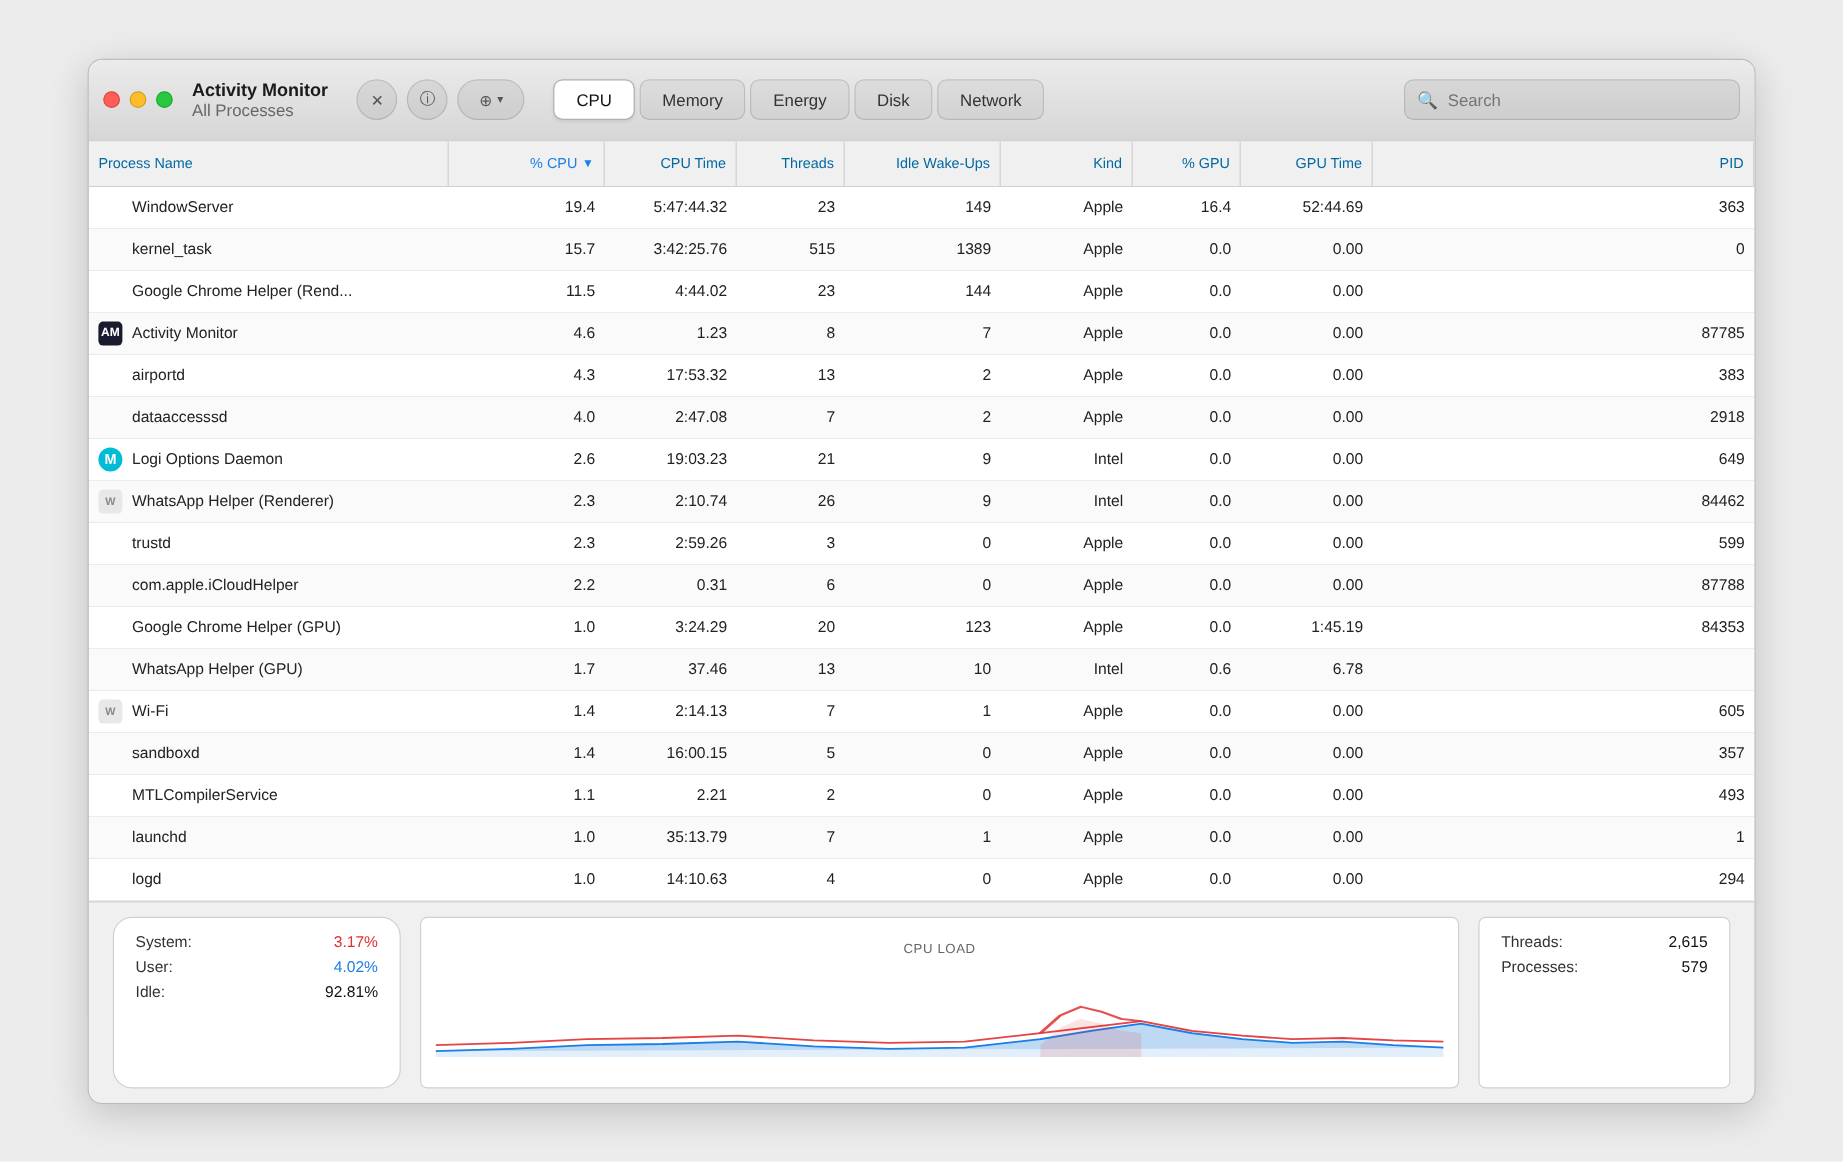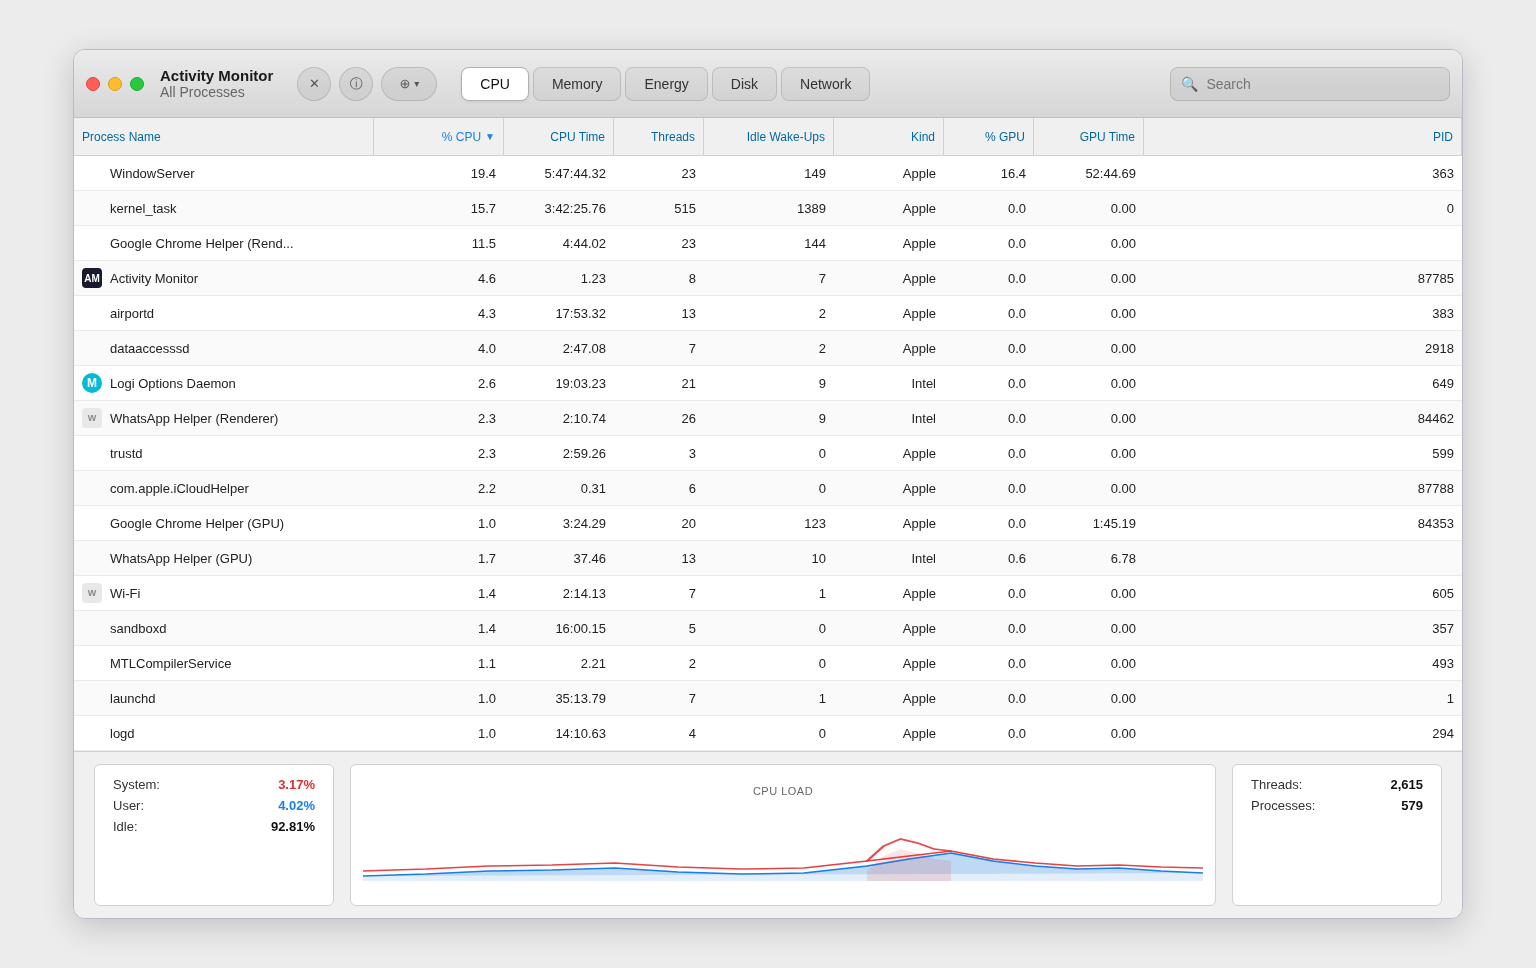--- a/index.html
+++ b/index.html
@@ -178,30 +178,30 @@
       border-top: 1px solid #d0d0d0;
       display: flex;
       align-items: stretch;
       padding: 12px 20px;
       gap: 16px;
       min-height: 120px;
     }
     .stats-box {
       background: #fff;
       border: 1px solid #d0d0d0;
-      border-radius: 6px;
+      border-radius: 16px;
       padding: 12px 18px;
       display: flex; flex-direction: column; gap: 6px;
       min-width: 240px;
     }
     .stat-row {
       display: flex; align-items: center; justify-content: space-between; gap: 32px;
     }
     .stat-label { font-size: 13px; color: #333; }
-    .stat-value { font-size: 13px; font-weight: 700; }
+    .stat-value { font-size: 13px; font-weight: 400; }
     .stat-red { color: #e03030; }
     .stat-blue { color: #1a7fe8; }
     .stat-normal { color: #111; }
     .cpu-load-box {
       background: #fff;
       border: 1px solid #d0d0d0;
       border-radius: 6px;
       flex: 1;
       display: flex; flex-direction: column;
       padding: 20px 12px;

